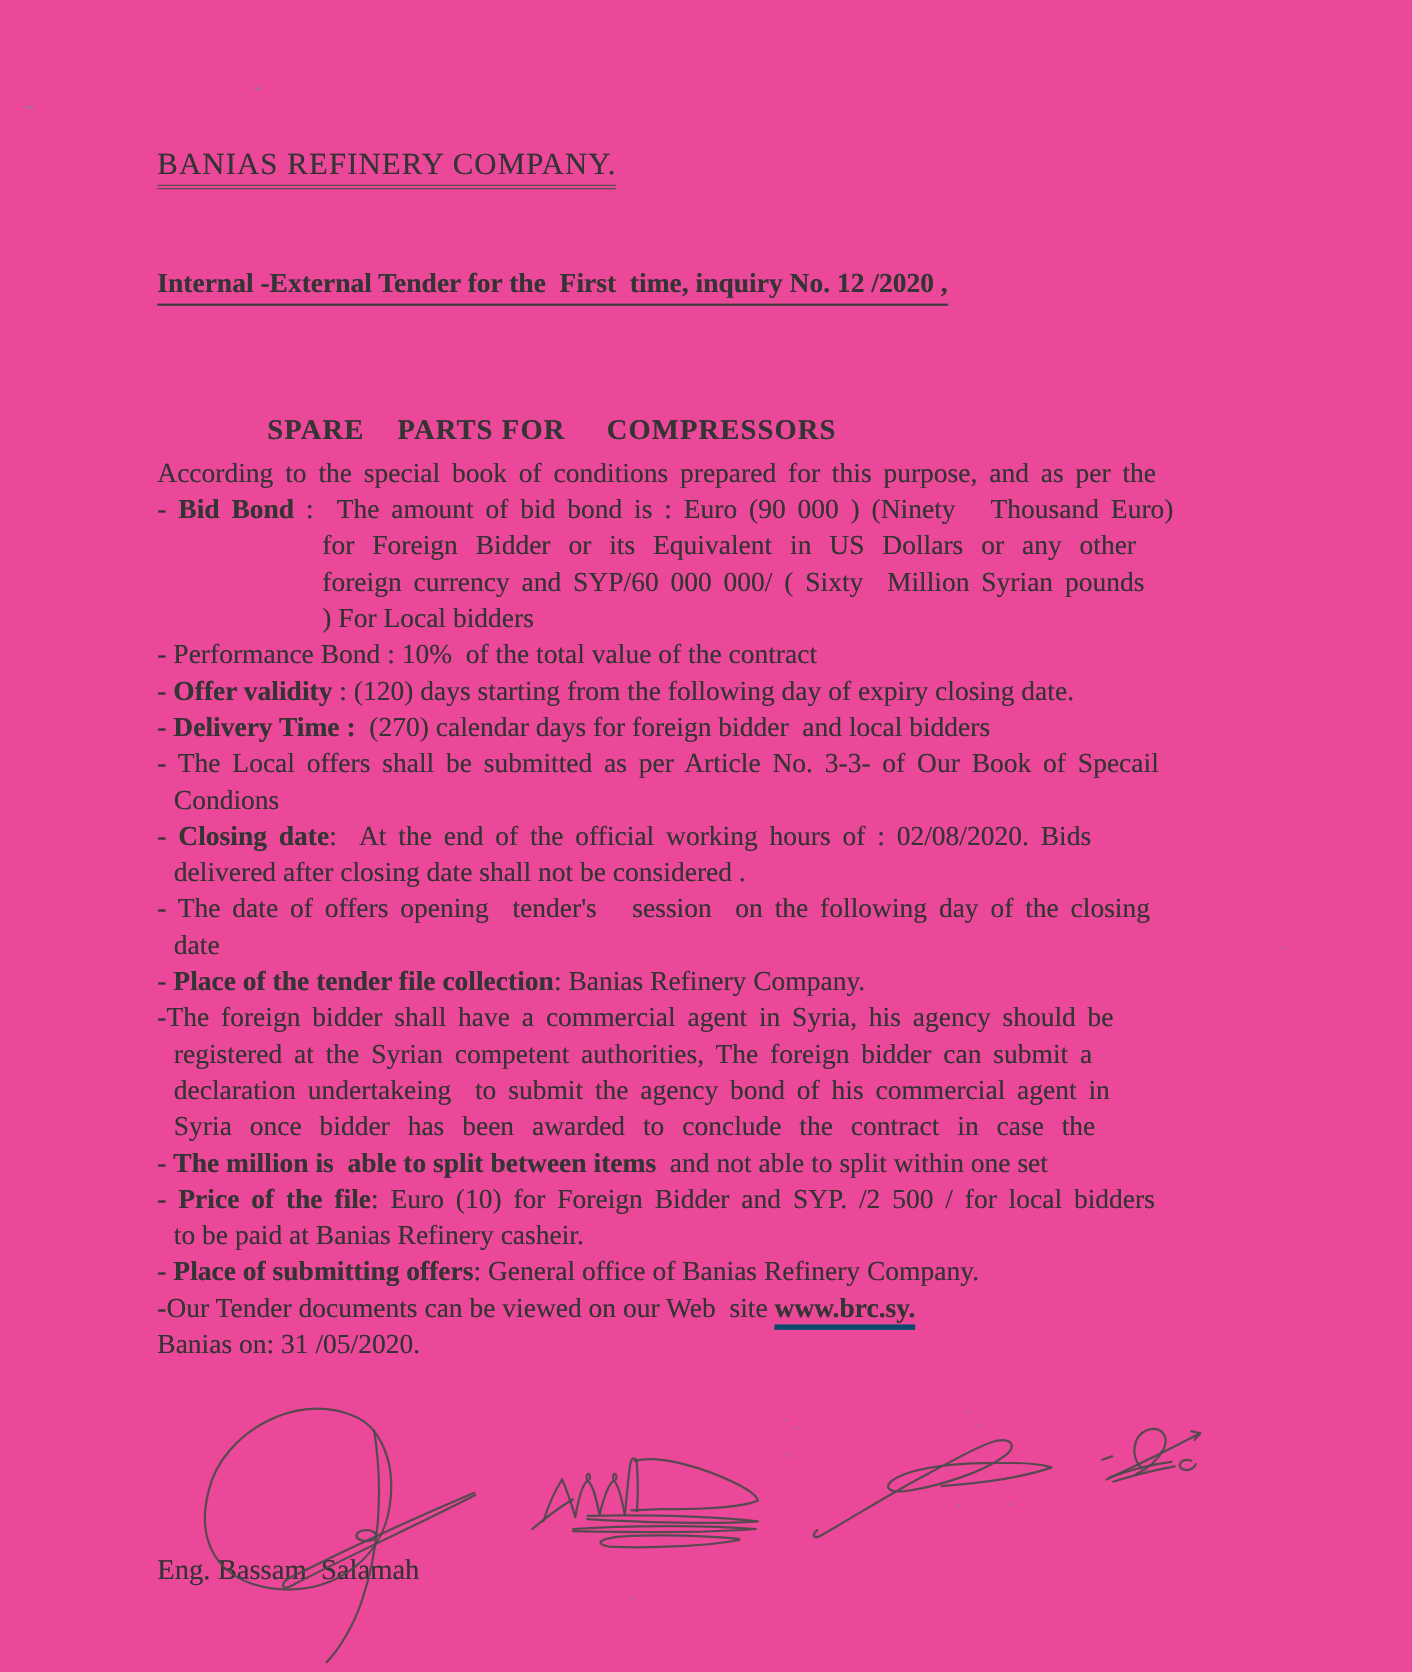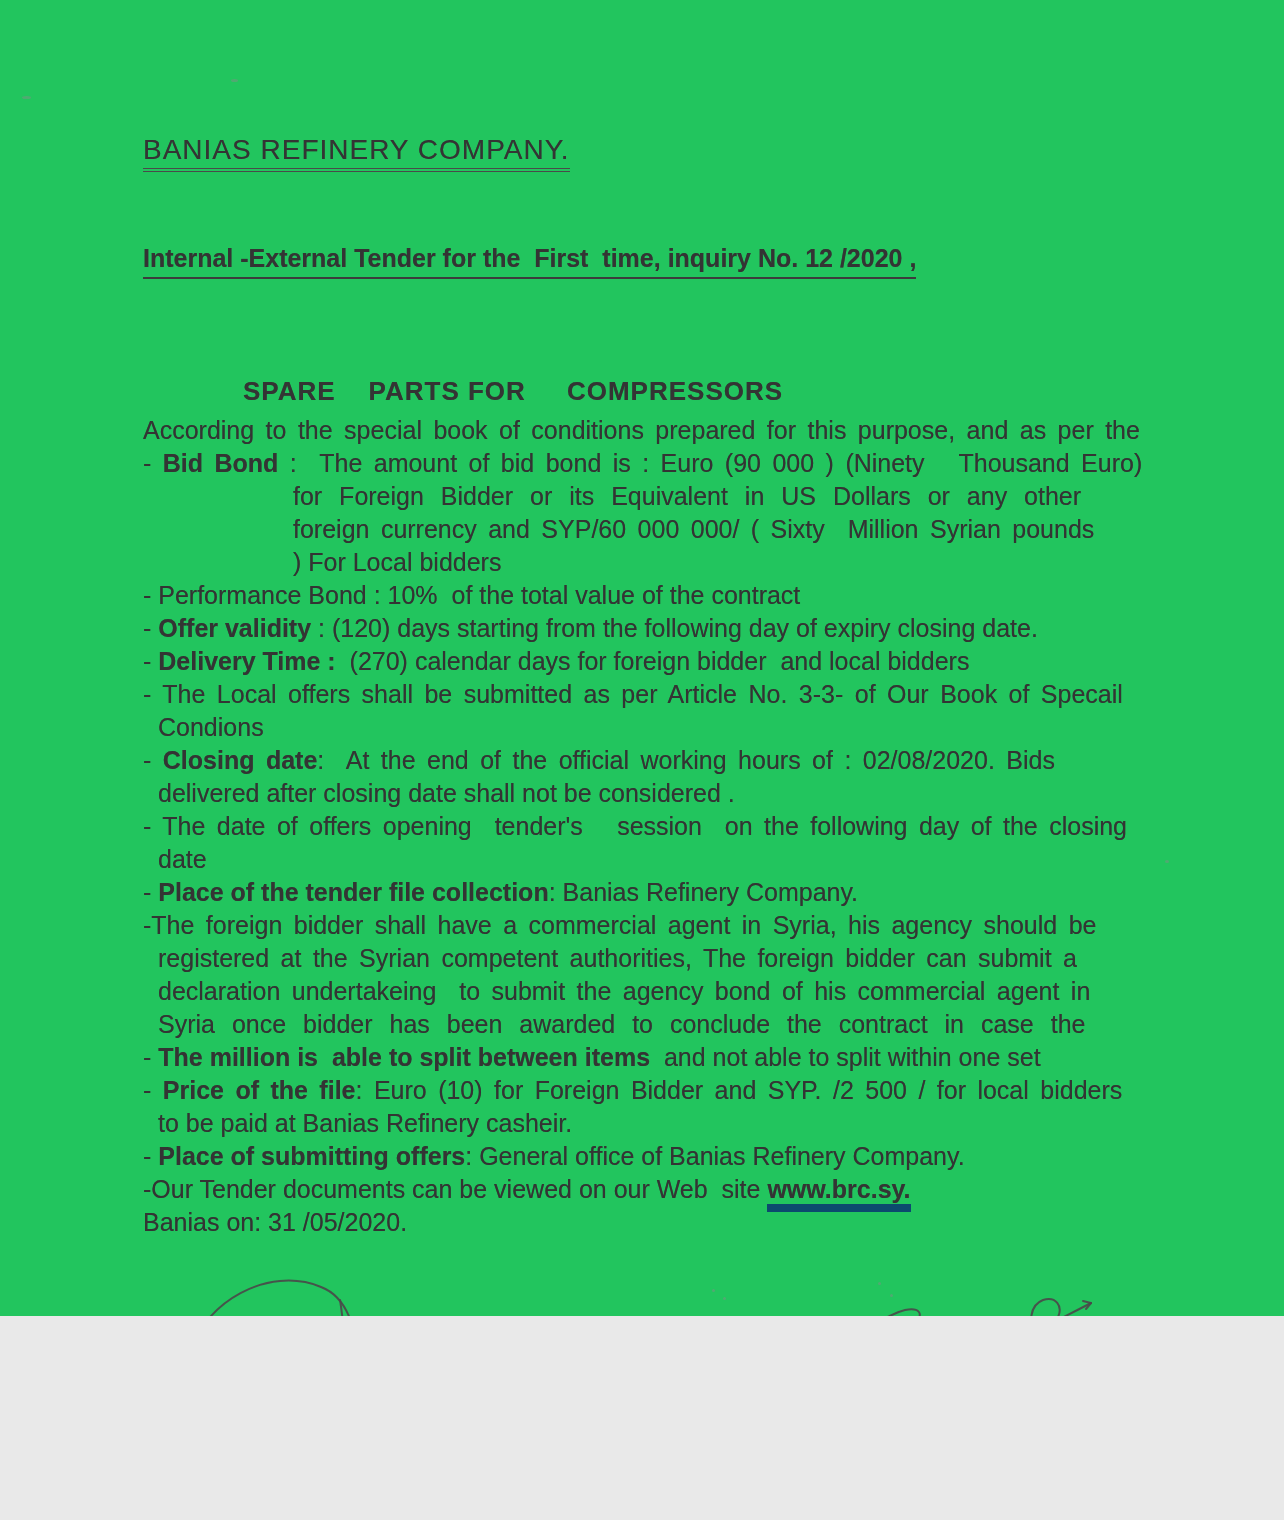--- a/index.html
+++ b/index.html
@@ -1,21 +1,21 @@
 <!DOCTYPE html>
 <html><head>
 <meta charset="utf-8">
 <style>
   html,body{margin:0;padding:0;background:#e9e9e9;}
   .page{
     position:relative;
-    width:1284px;height:1316px;
-    background:#22c55e;
+    width:1284px;height:1520px;
+    background:#ec4899;
     overflow:hidden;
-    font-family:Liberation Sans, sans-serif;
+    font-family:Liberation Serif, serif;
     color:#343434;
   }
   .txt{text-shadow:0 0 0.6px rgba(50,50,50,0.55);}
   
   .title{
     position:absolute;left:143px;top:134px;
     font-size:28px;letter-spacing:1px;white-space:pre;
   }
   .title .ul-outer{display:inline-block;border-bottom:1.6px solid #4a4a4a;padding-bottom:2px;}
   .title .ul-inner{display:inline-block;border-bottom:1.6px solid #4a4a4a;padding-bottom:2px;}
@@ -36,21 +36,21 @@
   .body-lines{
     position:absolute;left:143px;top:414px;width:990px;
     font-size:25px;line-height:33px;
   }
   .line{white-space:pre;}
   .c1{padding-left:15px;}
   .c2{padding-left:150px;}
   .w1{word-spacing:4.5px;}
   .w2{word-spacing:10px;}
   .b{font-weight:bold;}
-  .u{border-bottom:8px solid #0c4a6e;padding-bottom:1px;}
+  .u{border-bottom:5px solid #0c4a6e;padding-bottom:1px;}
   
   .signatory{
     position:absolute;left:143px;top:1337px;
     font-size:26px;line-height:36px;white-space:pre;
   }
   .signatory .mgr{padding-left:25px;}
   
   .sig-overlay{position:absolute;left:0;top:0;width:1284px;height:1520px;pointer-events:none;}
   .sig-overlay path,.sig-overlay ellipse{
     fill:none;stroke:#4a4a4a;stroke-width:2px;

